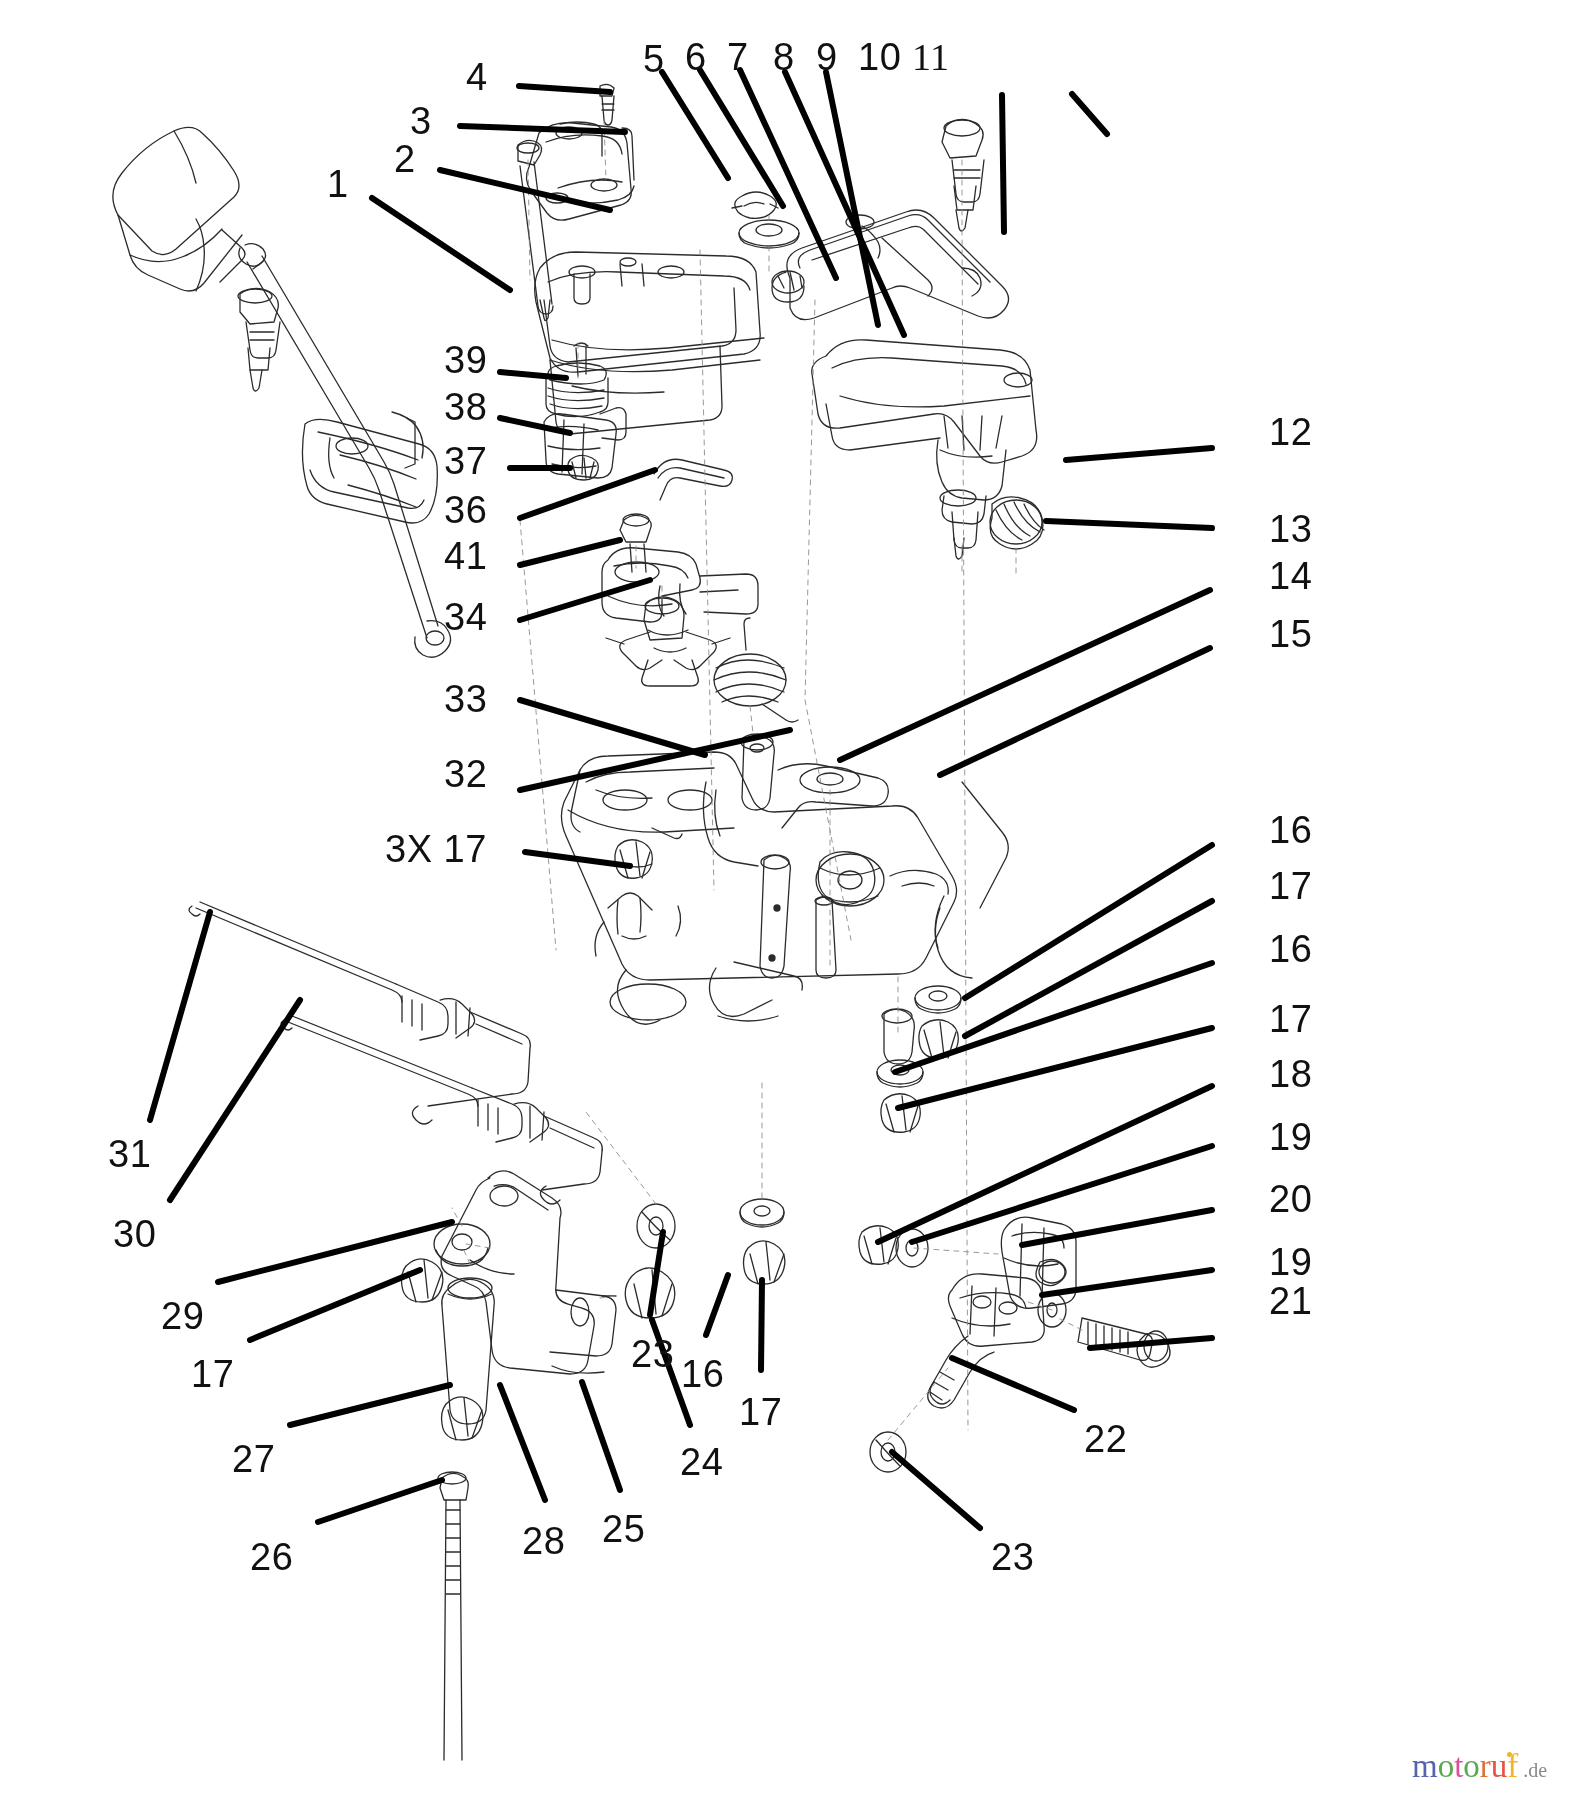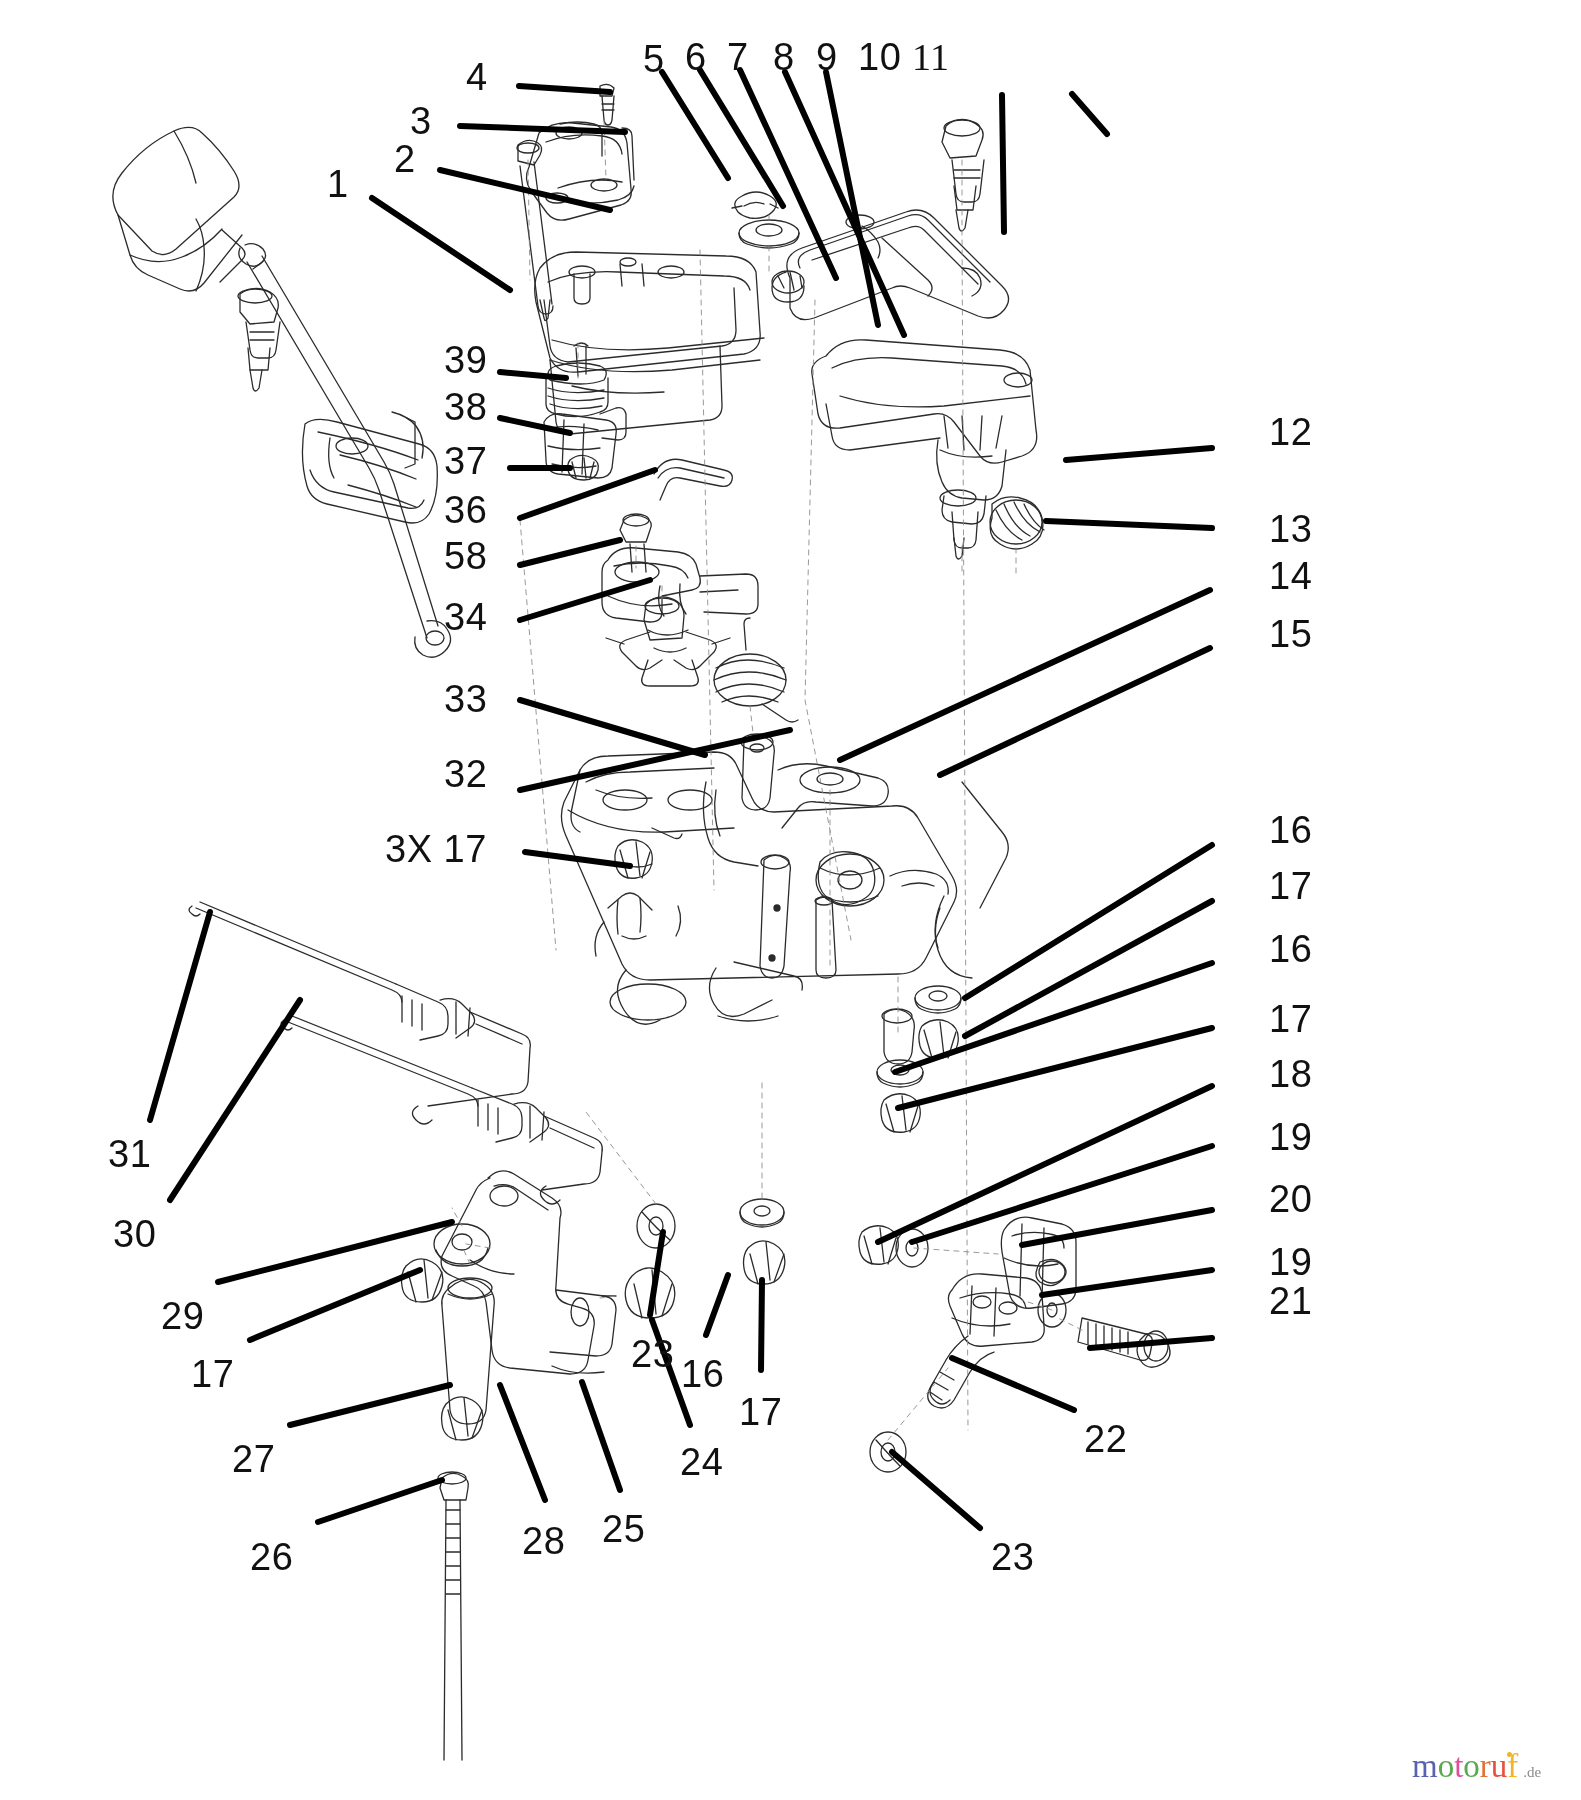--- a/index.html
+++ b/index.html
@@ -18,21 +18,21 @@
   }
   .callout.wide{font-size:38px;}
   #wm{
     position:absolute;
     font-family:"Liberation Serif",serif;
     font-size:33px;
     white-space:nowrap;
     letter-spacing:0px;
   }
   #wm span{display:inline-block;}
-  #wm .de{font-size:15px;color:#8a8a8a;vertical-align:baseline;}
+  #wm .de{font-size:20px;color:#8a8a8a;vertical-align:baseline;}
   .dot{position:absolute;border-radius:50%;}
 </style>
 </head>
 <body>
 
 <div id="stage">
 
   <svg id="art" viewBox="0 0 1581 1800">
     <g fill="none" stroke="#2b2b2b" stroke-width="1.3" stroke-linejoin="round" stroke-linecap="round">
 
@@ -577,21 +577,21 @@
       <div class="callout" style="left: 1269px; top: 1118px;">19</div>
       <div class="callout" style="left: 1269px; top: 1180px;">20</div>
       <div class="callout" style="left: 1269px; top: 1243px;">19</div>
       <div class="callout" style="left: 1269px; top: 1282px;">21</div>
       <div class="callout" style="left: 1084px; top: 1420px;">22</div>
       <div class="callout" style="left: 991px; top: 1538px;">23</div>
       <div class="callout" style="left: 444px; top: 341px;">39</div>
       <div class="callout" style="left: 444px; top: 388px;">38</div>
       <div class="callout" style="left: 444px; top: 442px;">37</div>
       <div class="callout" style="left: 444px; top: 491px;">36</div>
-      <div class="callout" style="left: 444px; top: 537px;">58</div>
+      <div class="callout" style="left: 444px; top: 537px;">41</div>
       <div class="callout" style="left: 444px; top: 598px;">34</div>
       <div class="callout" style="left: 444px; top: 680px;">33</div>
       <div class="callout" style="left: 444px; top: 755px;">32</div>
       <div class="callout wide" style="left: 385px; top: 830px;">3X 17</div>
       <div class="callout" style="left: 94px; top: 1135px; margin-left: 14px;">31</div>
       <div class="callout" style="left: 113px; top: 1215px;">30</div>
       <div class="callout" style="left: 161px; top: 1297px;">29</div>
       <div class="callout" style="left: 191px; top: 1355px;">17</div>
       <div class="callout" style="left: 232px; top: 1440px;">27</div>
       <div class="callout" style="left: 250px; top: 1538px;">26</div>

